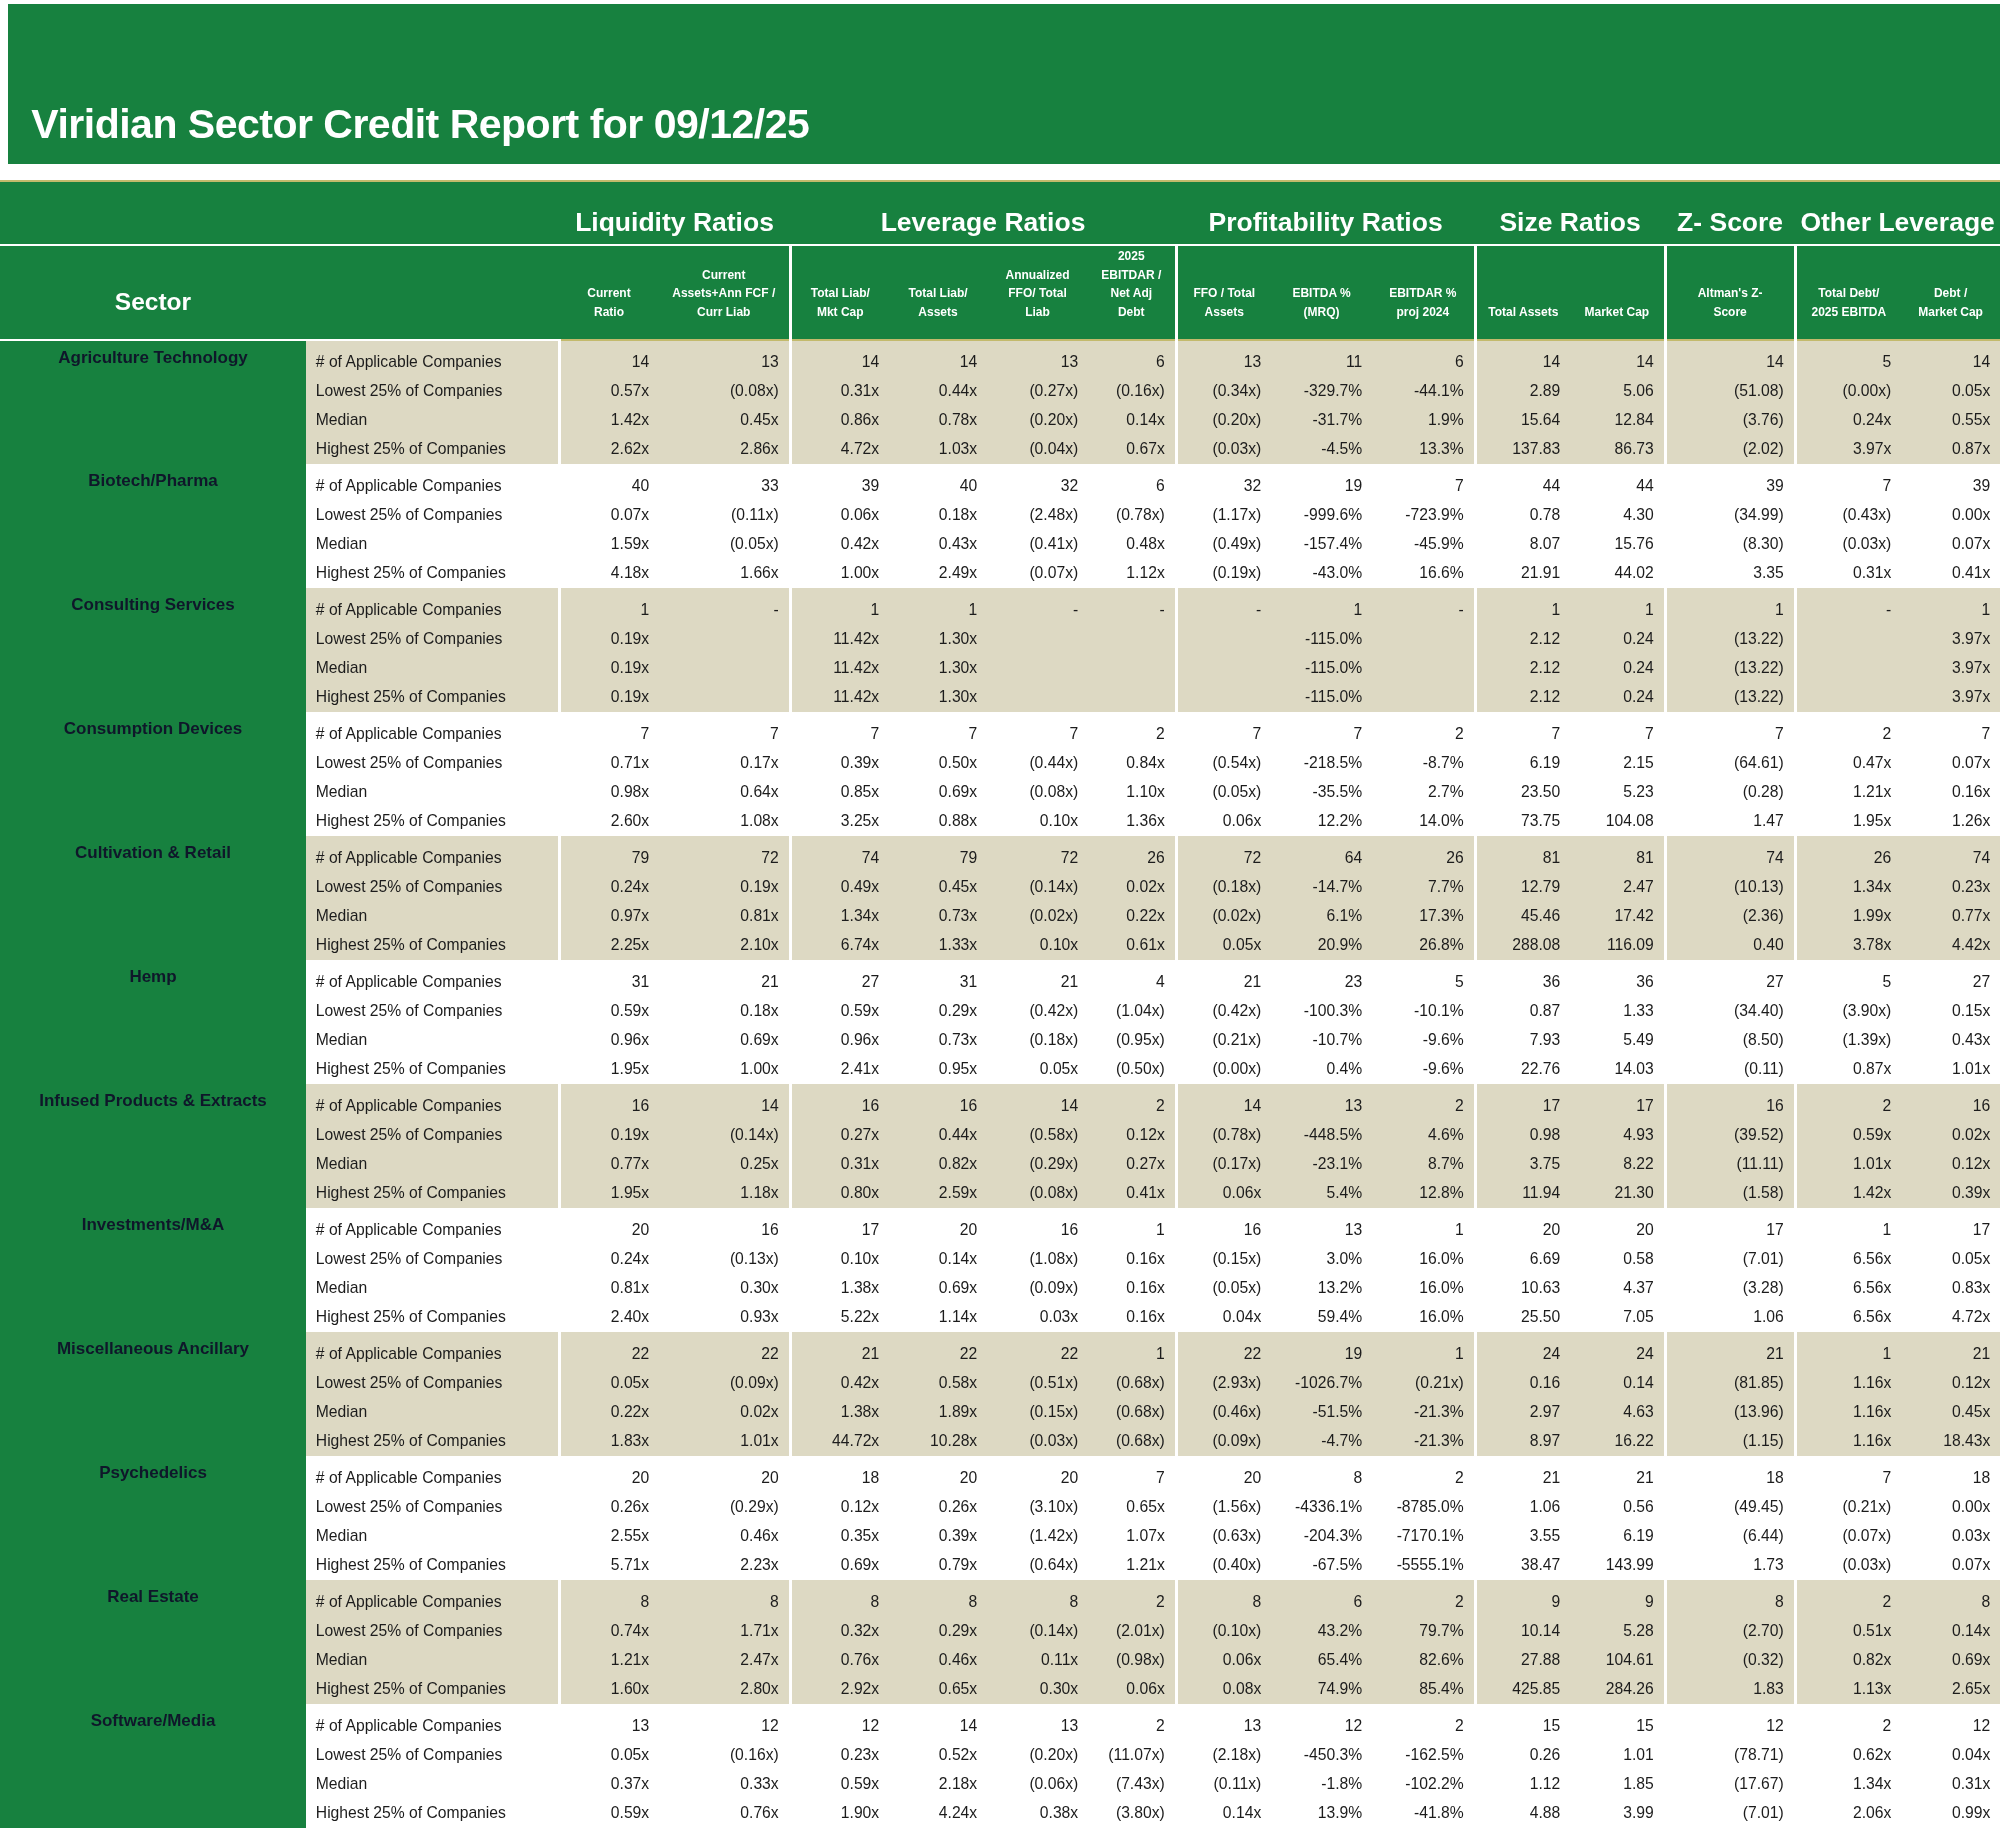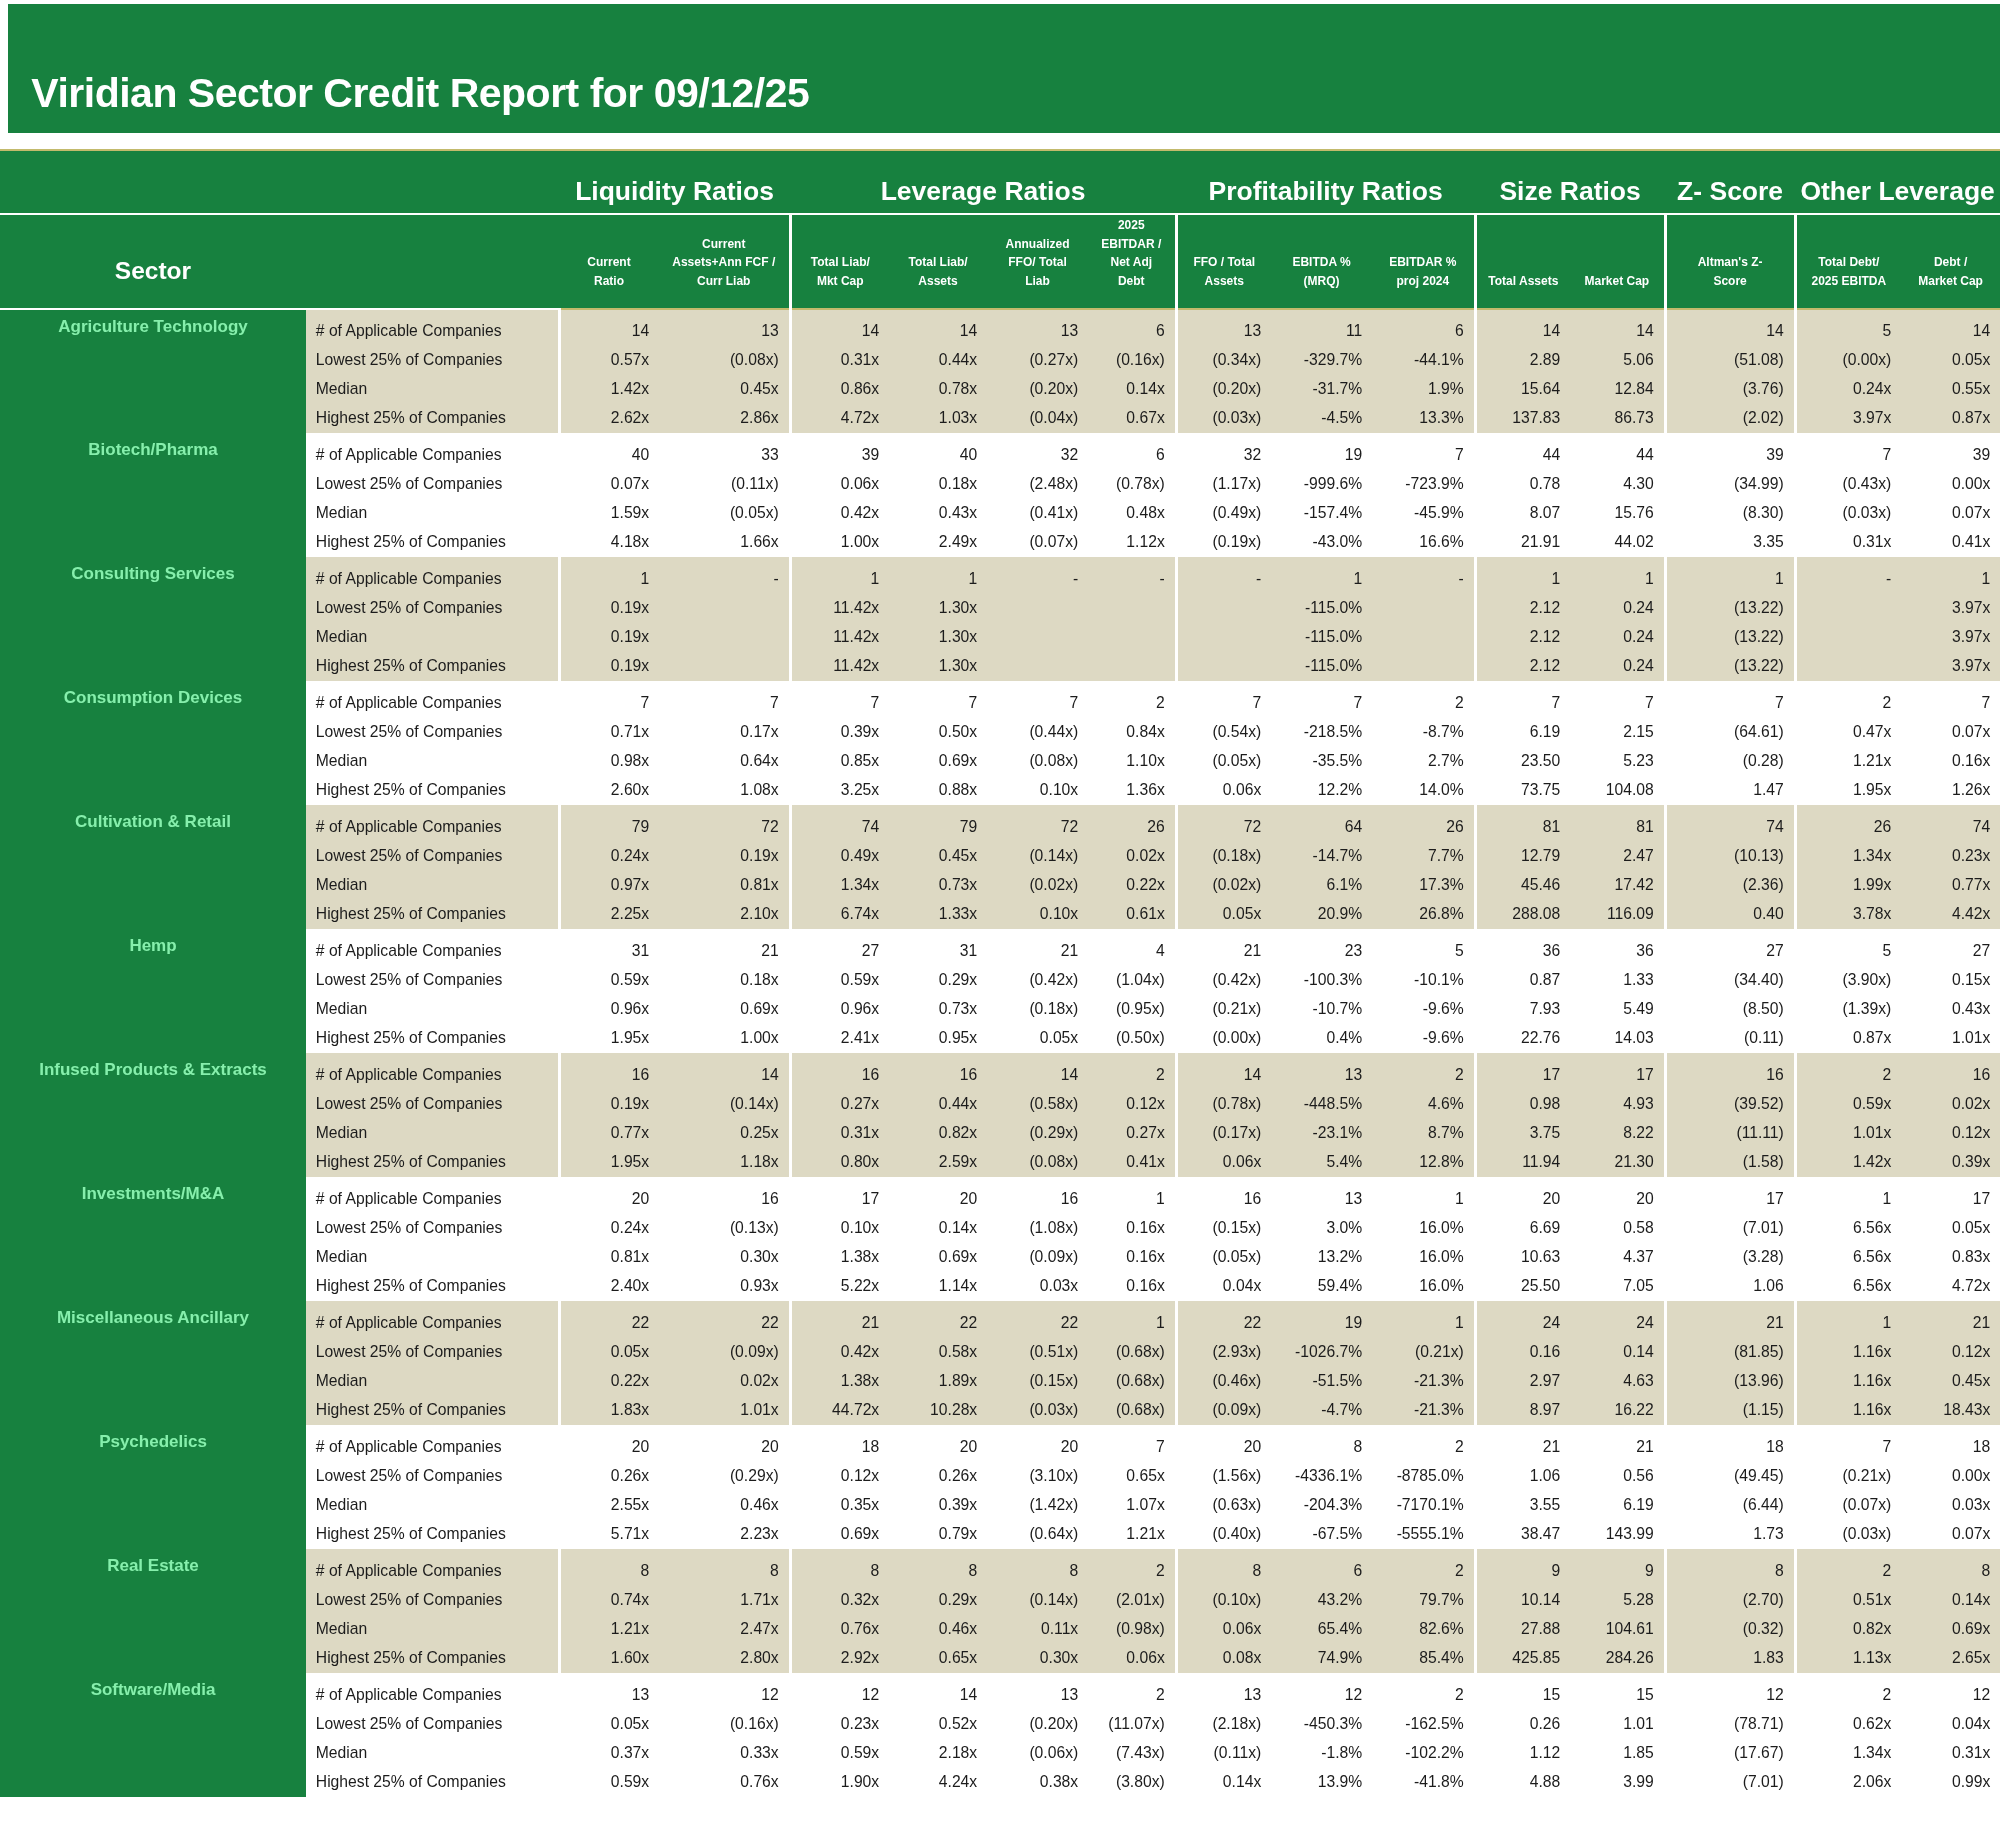--- a/index.html
+++ b/index.html
@@ -8,21 +8,21 @@
     --olive:#C3BA6C;
     --ink:#1C1C1C;
   }
   *{box-sizing:border-box;margin:0;padding:0;}
   body{
     width:2000px;height:1842px;background:#ffffff;
     font-family:"Liberation Sans","DejaVu Sans",sans-serif;
     color:var(--ink);
   }
   .title-band{
-    margin:3.9px 0 0 7.8px;height:129px;background:var(--green);
+    margin:3.9px 0 0 7.8px;height:160px;background:var(--green);
     display:flex;align-items:flex-end;padding:0 0 15.7px 23.5px;
   }
   .title-band h1{
     color:#fff;font-size:41px;font-weight:bold;letter-spacing:-0.5px;
     font-family:"Liberation Sans","DejaVu Sans",sans-serif;
   }
   .gap{height:15.7px;background:#fff;}
   table{
     width:2000px;border-collapse:collapse;table-layout:fixed;
     border-top:2.9px solid var(--olive);
@@ -42,21 +42,21 @@
     font-size:12px;text-align:center;white-space:pre;line-height:1.55;
     padding-bottom:17px;border-bottom:2.9px solid var(--olive);
   }
   .hsep{border-left:3.9px solid #fff;}
   tbody td{vertical-align:middle;}
   tbody tr.r0 td{height:37px;padding-top:7.8px;}
   tbody tr.r1 td,tbody tr.r2 td,tbody tr.r3 td{height:29px;}
   tbody tr.shaded td{background:var(--beige);}
   tbody tr.plain td{background:#fff;}
   td.sector-cell{
-    background:var(--green) !important;color:#86efac;font-weight:bold;
+    background:var(--green) !important;color:#0f172a;font-weight:bold;
     font-size:17px;text-align:center;vertical-align:top;padding-top:9.8px;
   }
   td.row-label{font-size:15.7px;text-align:left;padding-left:9.8px;white-space:nowrap;}
   td.num{font-size:15.7px;text-align:right;padding-right:9.8px;white-space:nowrap;}
   td.sep{border-left:3.9px solid #fff;}
 </style>
 </head>
 <body>
 
 <div class="title-band">

